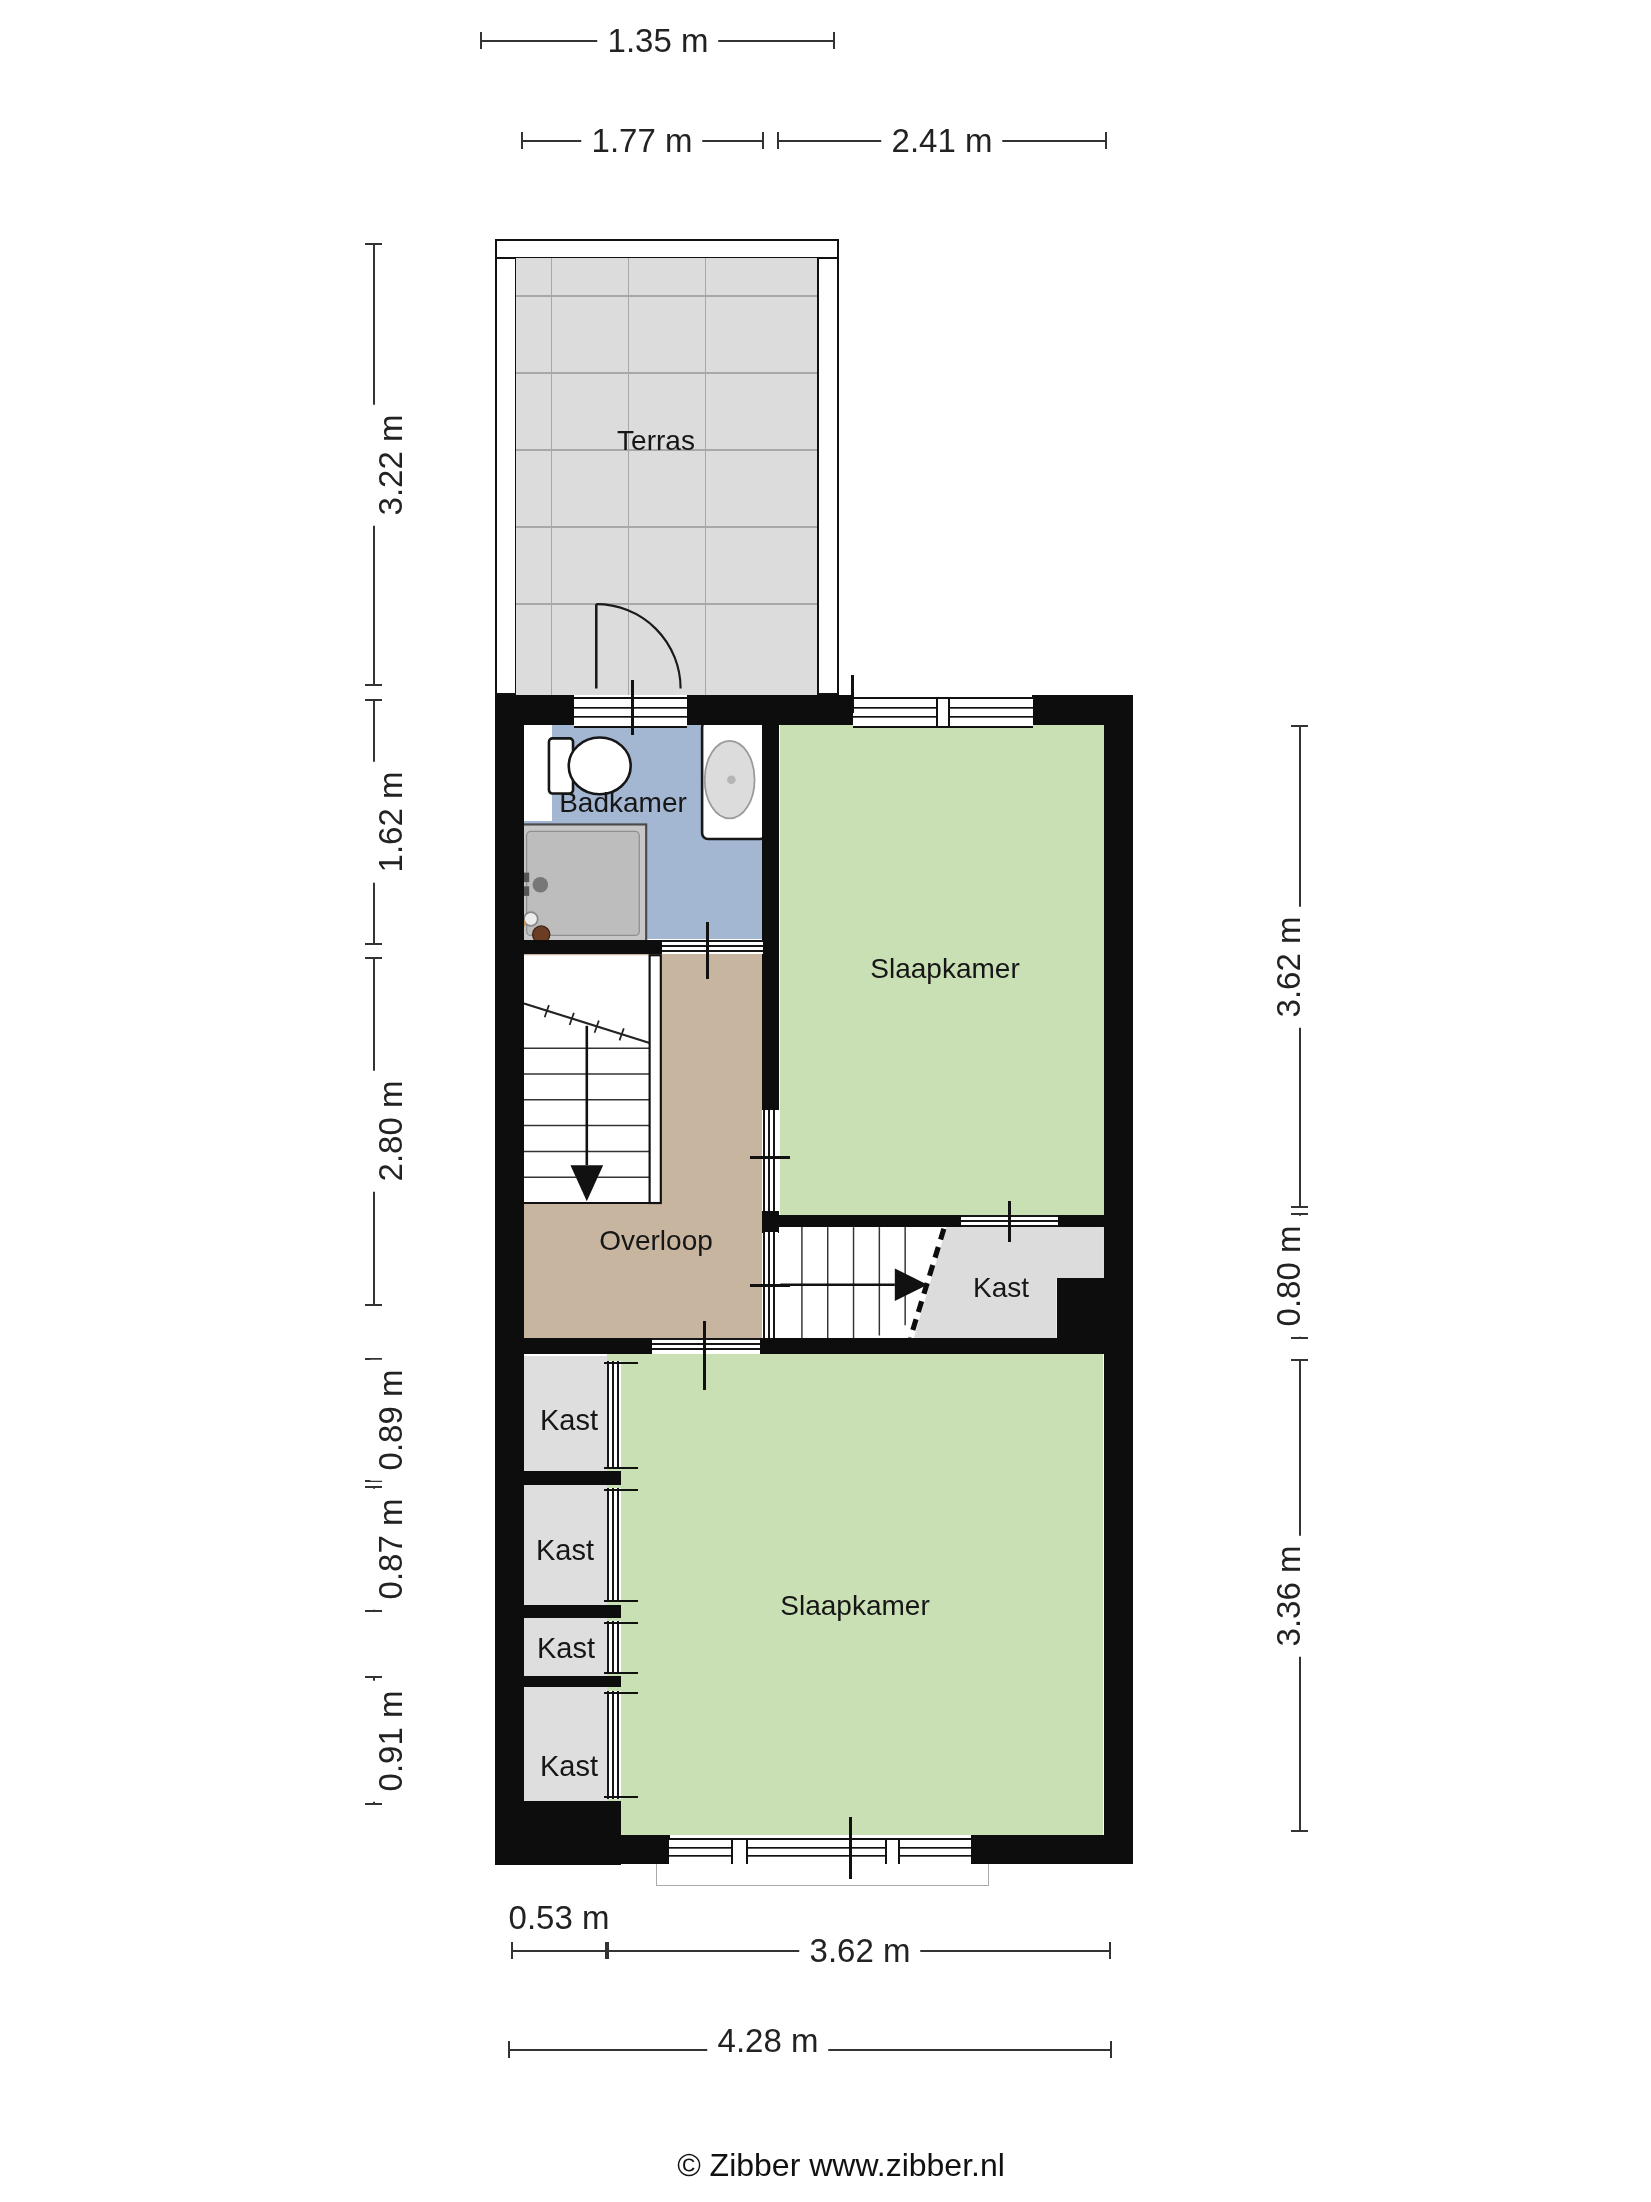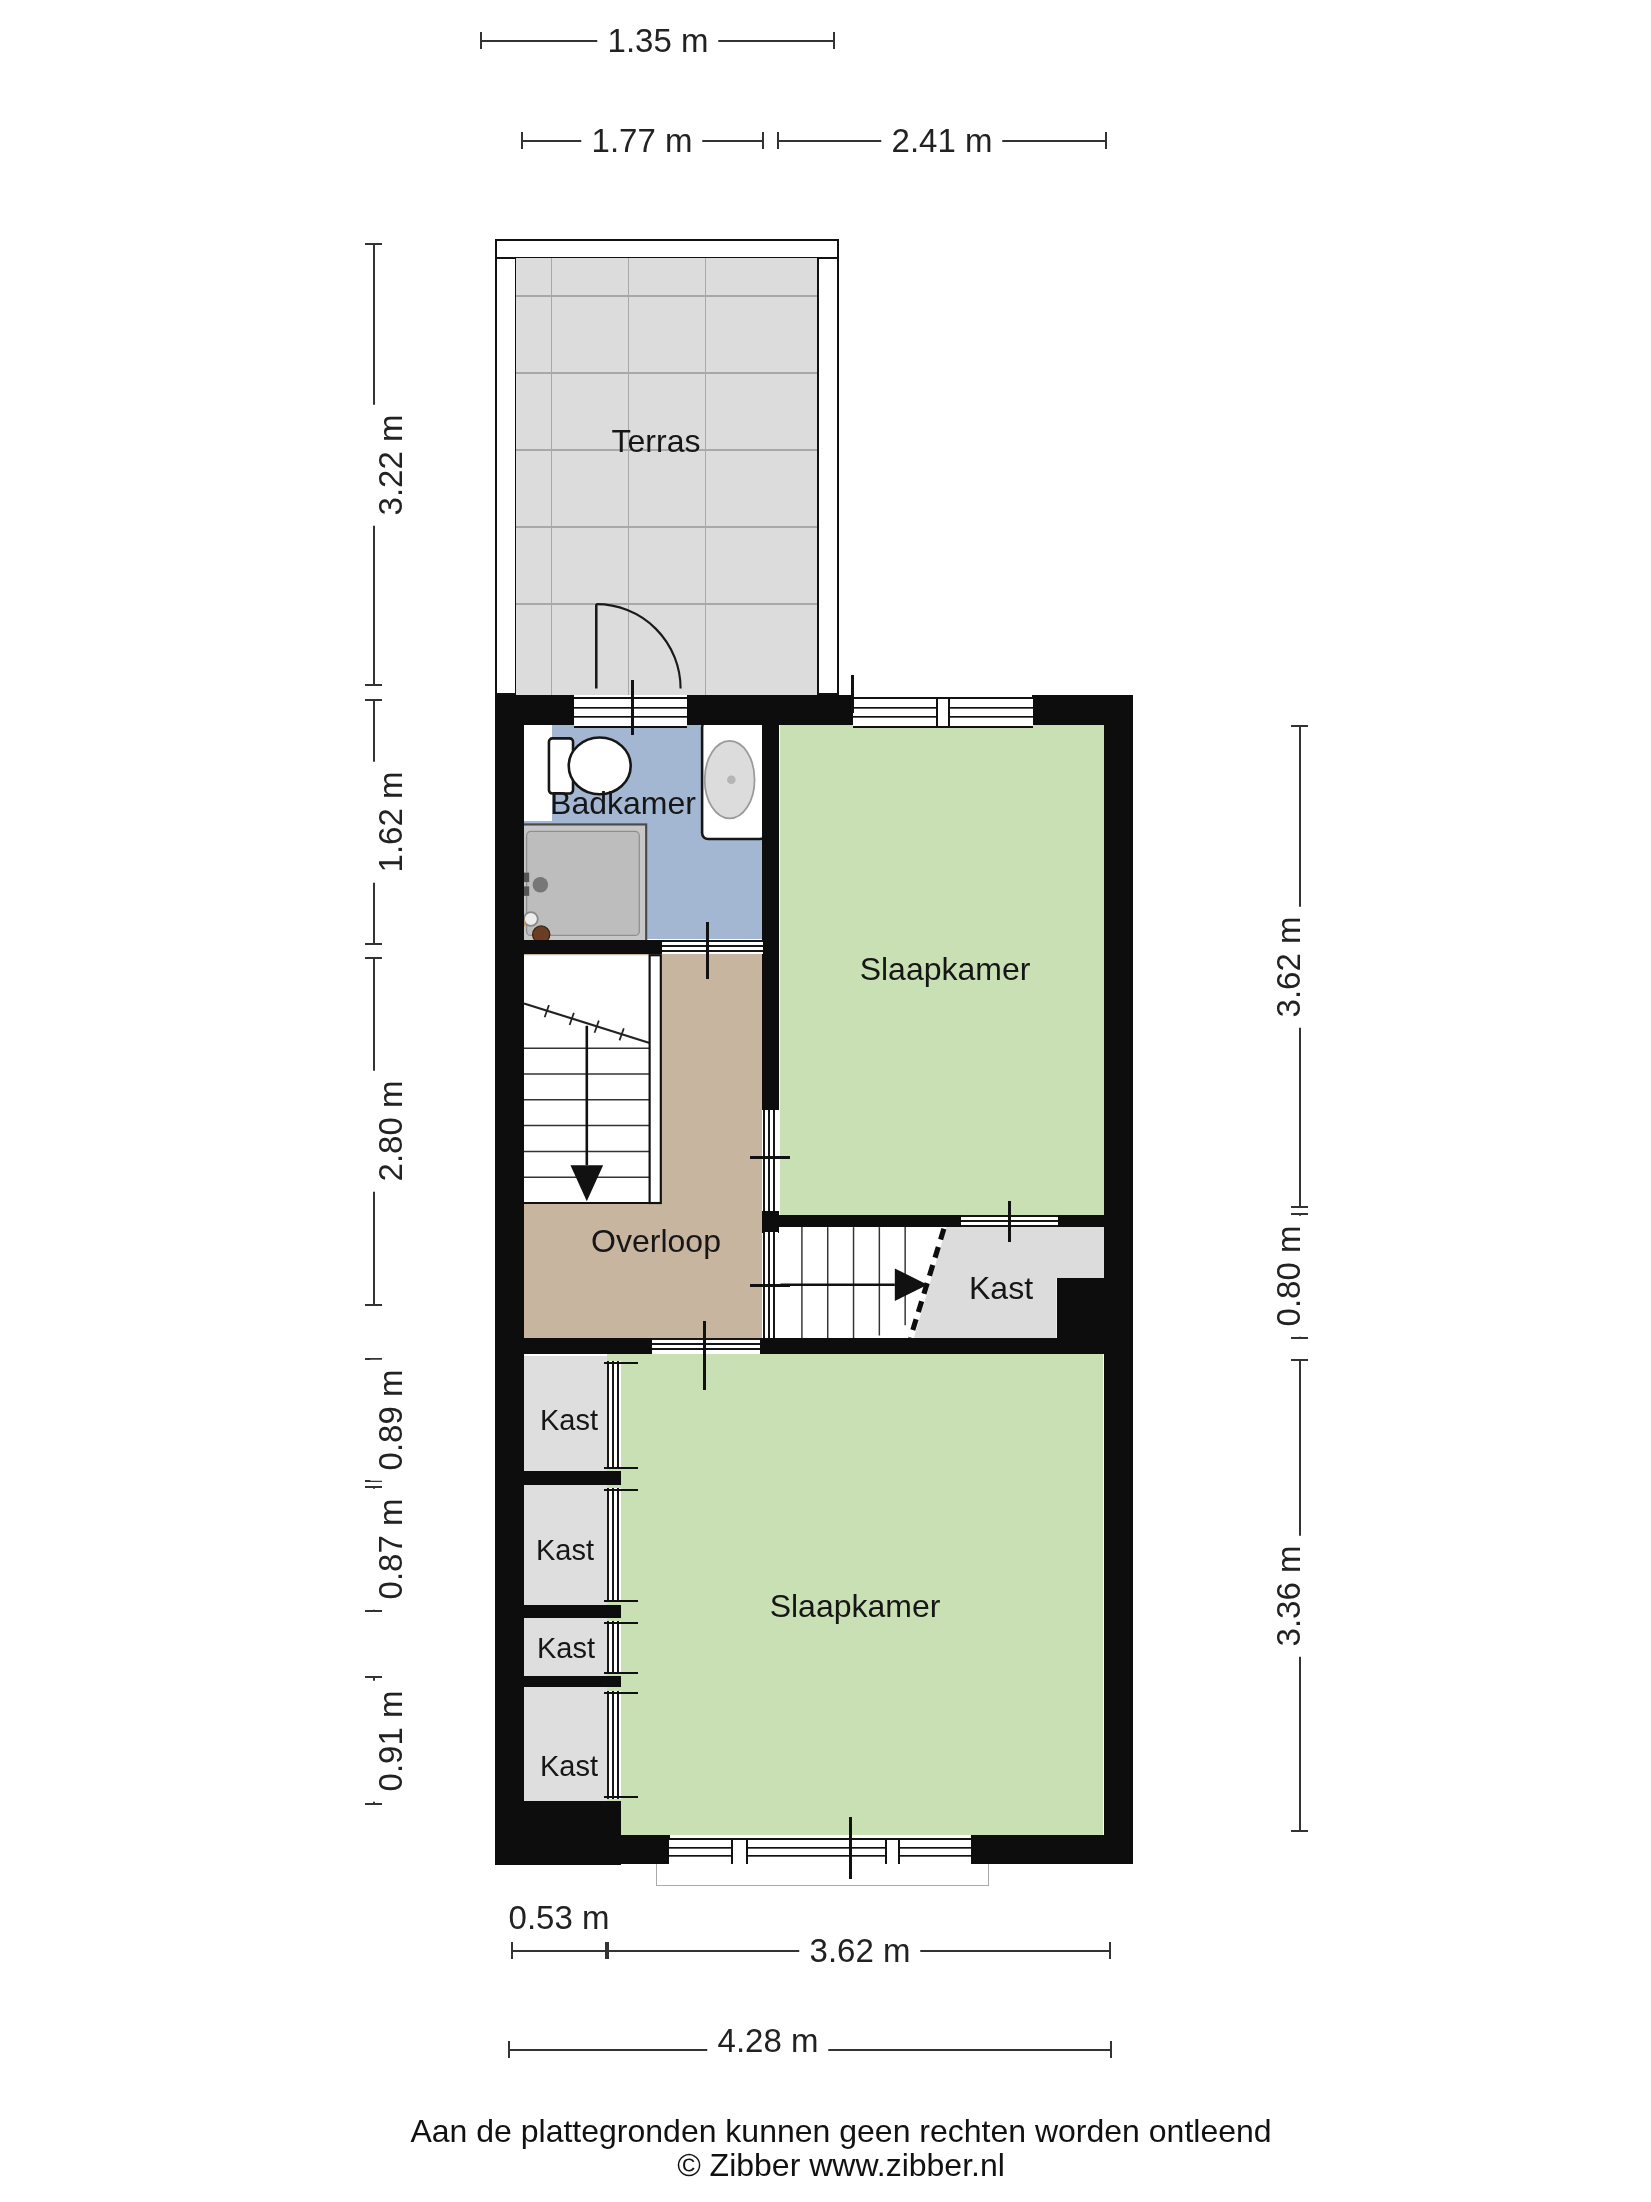--- a/index.html
+++ b/index.html
@@ -5,21 +5,21 @@
   :root{
     --c-wall:#0d0d0d; --c-green:#c9dfb4; --c-blue:#a3b6d2; --c-tan:#c8b5a0;
     --c-kast_gray:#dedede; --c-tile:#dcdcdc; --c-tile_line:#a8a8a8; --c-text:#1f1f1f;
   }
   html,body{margin:0;padding:0;background:#fff;}
   #plan{position:relative;width:1652px;height:2203px;background:#fff;
         font-family:"Liberation Sans", sans-serif;color:var(--c-text);overflow:hidden;}
   .abs{position:absolute;}
   .wall{position:absolute;background:var(--c-wall);}
   .floor{position:absolute;}
-  .room-label{position:absolute;transform:translate(-50%,-50%);font-size:32px;
+  .room-label{position:absolute;transform:translate(-50%,-50%);font-size:28px;
               white-space:nowrap;color:#161616;}
   .kast-label{font-size:29px;}
   
   .win{position:absolute;background:#fff;border-top:2.6px solid #111;border-bottom:2.6px solid #111;
        background-image:linear-gradient(#111,#111),linear-gradient(#111,#111);
        background-size:100% 1.7px,100% 1.7px;background-position:0 31%,0 69%;background-repeat:no-repeat;}
   .mull{position:absolute;top:0;bottom:0;background:#fff;border-left:2.6px solid #111;border-right:2.6px solid #111;}
   
   .door-h{position:absolute;background:repeating-linear-gradient(to bottom,#161616 0 1.7px,#ffffff 1.7px 5.2px);}
   .door-v{position:absolute;background:repeating-linear-gradient(to right,#161616 0 1.7px,#ffffff 1.7px 5.2px);}
@@ -219,17 +219,16 @@
   <div class="dimv" style="left:1299px;top:1359px;height:473px;"></div>
   <div class="dim-label rot" style="left:1289px;top:1596px;">3.36 m</div>
 
   <div class="dimh" style="left:511px;top:1950px;width:96px;"></div>
   <div class="dim-label" style="left:559px;top:1918px;">0.53 m</div>
   <div class="dimh" style="left:607px;top:1950px;width:504px;"></div>
   <div class="dim-label" style="left:860px;top:1951px;">3.62 m</div>
   <div class="dimh" style="left:508px;top:2049px;width:604px;"></div>
   <div class="dim-label" style="left:768px;top:2041px;">4.28 m</div>
 
-  <div class="footer-line" style="left:841px;top:2131px;">Aan de plattegronden kunnen geen rechten worden ontleend</div>
   <div class="footer-line" style="left:841px;top:2165px;">© Zibber www.zibber.nl</div>
 
 </div>
 
 
 </body></html>

